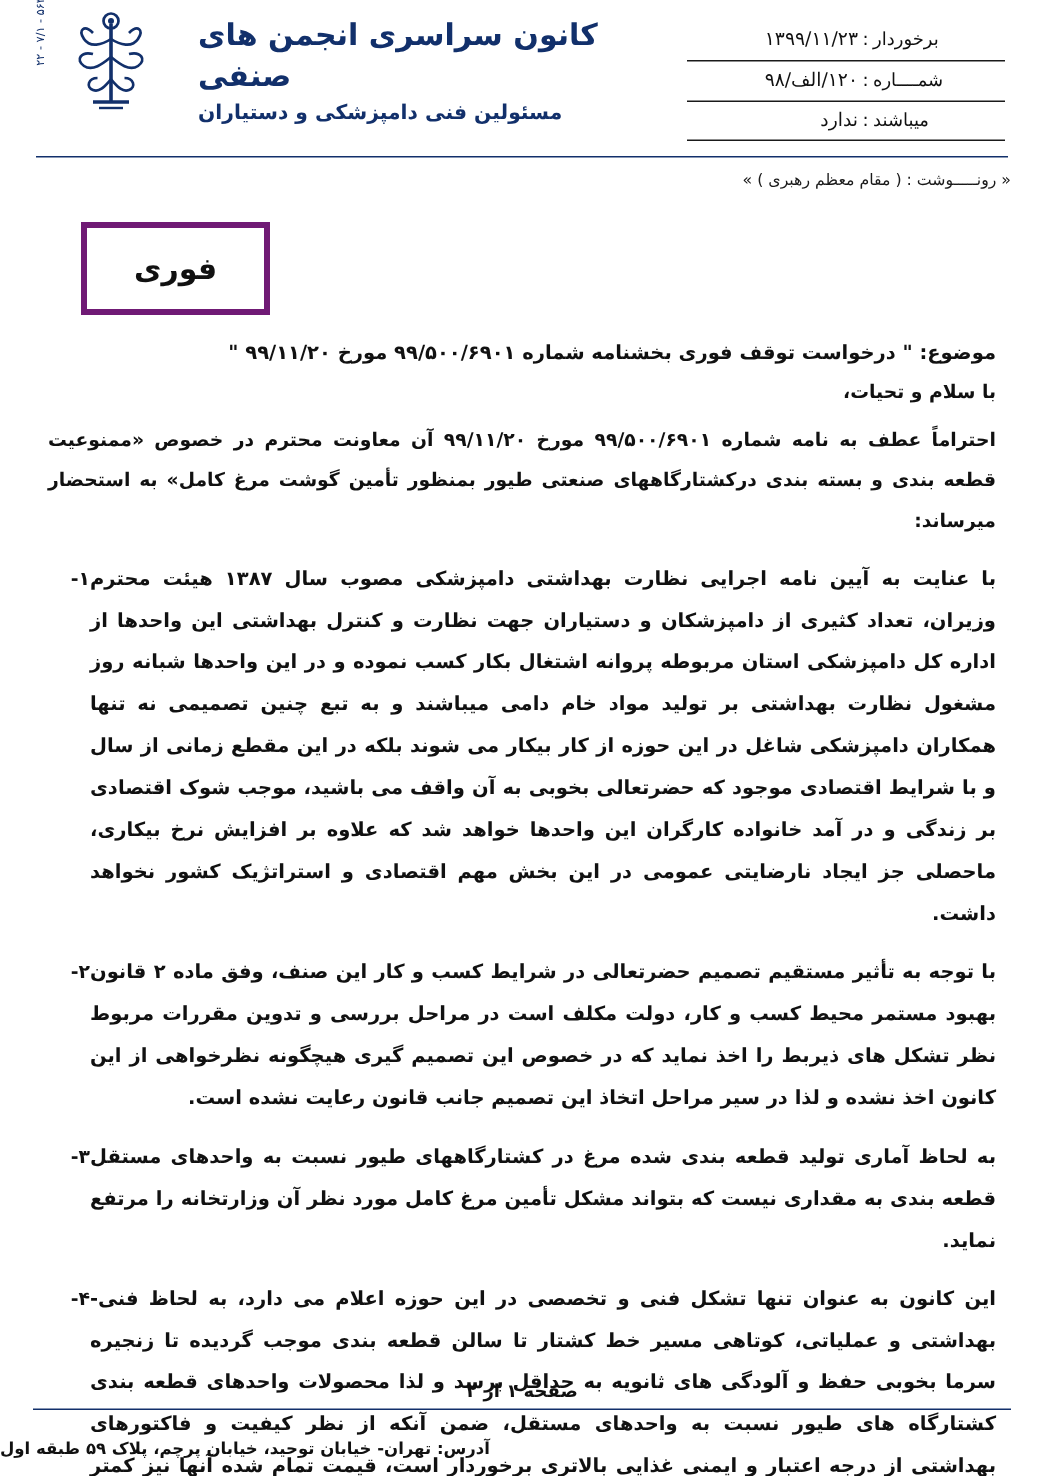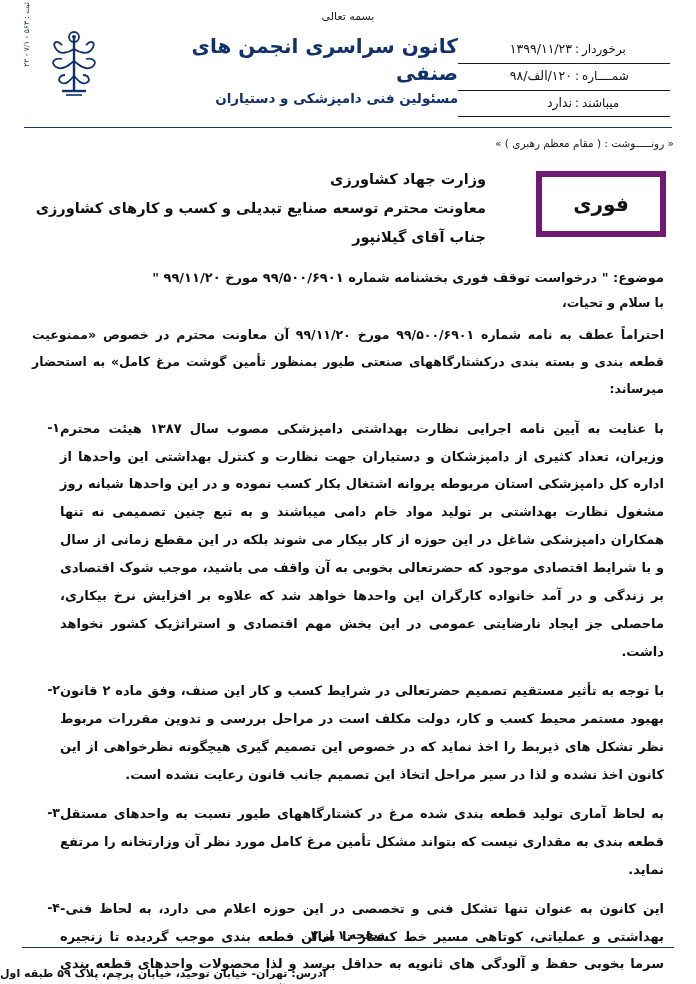--- a/index.html
+++ b/index.html
@@ -33,21 +33,21 @@
   }
   .header {
     display: flex;
     flex-direction: row-reverse;
     align-items: flex-start;
     justify-content: space-between;
     margin-top: 2px;
     padding: 0 4px;
   }
   .org-block {
-    text-align: right;
+    text-align: left;
     flex: 1 1 auto;
     padding-left: 10px;
     padding-top: 8px;
   }
   .org-title {
     font-size: 20px;
     font-weight: bold;
     color: #12306b;
     letter-spacing: 0px;
     line-height: 1.35;
@@ -135,28 +135,28 @@
     font-size: 14.5px;
     font-weight: bold;
     line-height: 2.0;
     color: #111;
     padding-right: 42px;
   }
   .urgent-box {
     width: 118px;
     min-width: 118px;
     height: 54px;
-    border: 6px solid #701a75;
+    border: 4px solid #701a75;
     display: flex;
     align-items: center;
     justify-content: center;
     font-size: 20px;
     font-weight: bold;
     margin-top: 6px;
-    margin-left: 8px;
+    margin-left: 24px;
   }
 
   
   .subject {
     text-align: right;
     font-size: 13px;
     font-weight: bold;
     margin: 14px 10px 0 10px;
     line-height: 1.9;
   }
@@ -228,21 +228,20 @@
     font-size: 11px;
     font-weight: bold;
     color: #111;
   }
 </style>
 </head>
 <body>
 
 <div class="page">
 
-  <div class="basmala">بسمه تعالی</div>
 
   <div class="header">
 
     <div class="logo-wrap">
       <svg class="logo-svg" width="84" height="74" viewBox="0 0 84 74">
         <g fill="none" stroke="#12306b" stroke-width="1.8">
           <path d="M42 10 L42 62" stroke-width="2.4"></path>
           <path d="M30 16 C24 10 20 14 24 20 C28 26 36 24 42 20"></path>
           <path d="M54 16 C60 10 64 14 60 20 C56 26 48 24 42 20"></path>
           <path d="M30 30 C22 28 18 34 24 38 C30 42 37 36 42 32"></path>
@@ -281,25 +280,20 @@
       </div>
     </div>
 
   </div>
 
   <hr class="hr-main">
 
   <div class="leader-line">« رونـــــوشت : ( مقام معظم رهبری ) »</div>
 
   <div class="addr-zone">
-    <div class="addr-lines">
-      <div>وزارت جهاد کشاورزی</div>
-      <div>معاونت محترم توسعه صنایع تبدیلی و کسب و کارهای کشاورزی</div>
-      <div>جناب آقای گیلانپور</div>
-    </div>
     <div class="urgent-box">فوری</div>
   </div>
 
   <div class="subject">موضوع: " درخواست توقف فوری بخشنامه شماره ۹۹/۵۰۰/۶۹۰۱ مورخ ۹۹/۱۱/۲۰ "</div>
   <div class="greeting">با سلام و تحیات،</div>
   <div class="intro">احتراماً عطف به نامه شماره ۹۹/۵۰۰/۶۹۰۱ مورخ ۹۹/۱۱/۲۰ آن معاونت محترم در خصوص «ممنوعیت قطعه بندی و بسته بندی درکشتارگاههای صنعتی طیور بمنظور تأمین گوشت مرغ کامل» به استحضار میرساند:</div>
 
   <ol class="items">
     <li>
       <span class="li-num">۱-</span>

